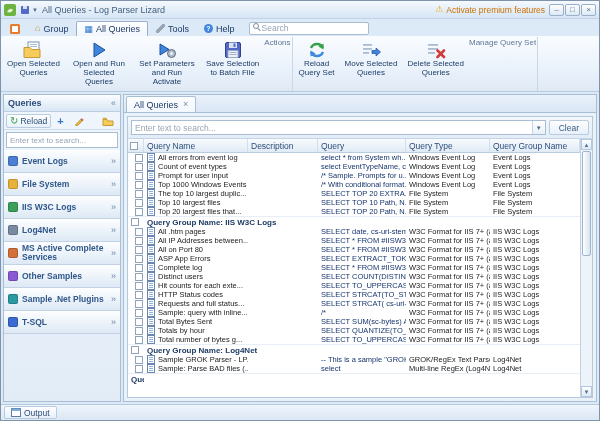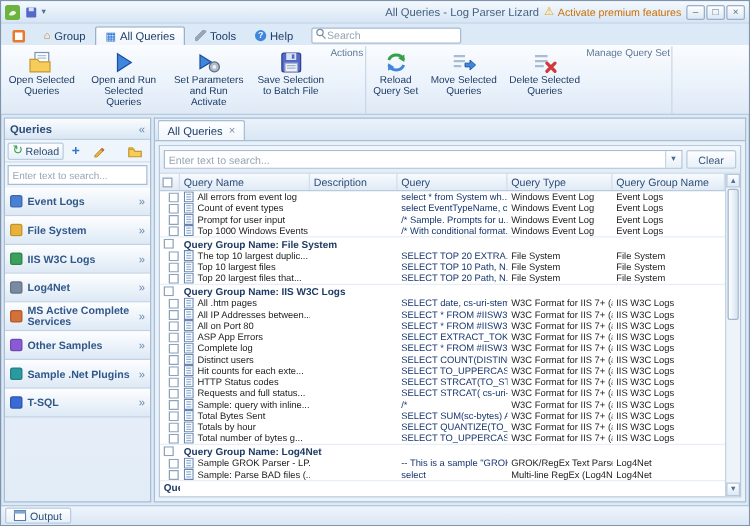--- a/index.html
+++ b/index.html
@@ -1,21 +1,21 @@
 <!DOCTYPE html>
 <html><head>
 <meta charset="utf-8">
 <style>
   *{box-sizing:border-box;margin:0;padding:0}
   body{width:600px;height:421px;overflow:hidden;font-family:"Liberation Sans",sans-serif;background:#fff;cursor:default}
   .window{width:600px;height:421px;border:1px solid #7f94ab;display:flex;flex-direction:column;background:#dce9f7}
 
   
   .titlebar{height:18px;flex:none;display:flex;align-items:center;gap:4px;padding:0 3px;background:linear-gradient(#f4f9fe,#d6e5f5);border-bottom:1px solid #c3d3e6}
-  .title{flex:1;text-align:right;font-size:9px;color:#44607f;white-space:nowrap;overflow:hidden}
+  .title{flex:1;text-align:left;font-size:9px;color:#44607f;white-space:nowrap;overflow:hidden}
   .premium{display:flex;align-items:center;gap:3px;font-size:8.5px;color:#cc6f00;white-space:nowrap}
   .warn{color:#f0a500;font-size:9px;line-height:9px}
   .winbtns{display:flex;gap:1px}
   .winbtn{width:15px;height:12px;border:1px solid #9ab0c9;border-radius:2px;background:linear-gradient(#fefefe,#dde9f4);font-size:8px;line-height:10px;text-align:center;color:#55708e}
   .qat{display:flex;align-items:center;gap:2px;font-size:6px;color:#55708e}
 
   
   .tabrow{height:17px;flex:none;display:flex;align-items:flex-end;padding:0 2px;gap:1px;background:#dce9f7}
   .appmenu{width:24px;height:15px;display:flex;align-items:center;justify-content:center}
   .rtab{height:15px;display:flex;align-items:center;gap:3px;padding:0 7px;font-size:9px;color:#1e3c66;white-space:nowrap}
@@ -424,26 +424,20 @@
                         <line x1="2" y1="4.5" x2="6" y2="4.5" stroke="#8fb2d9"></line>
                         <line x1="2" y1="6.5" x2="6" y2="6.5" stroke="#8fb2d9"></line>
                       </svg>
                       <span>Top 1000 Windows Events</span>
                     </div>
                     <div class="cell description"></div>
                     <div class="cell query">/* With conditional format...</div>
                     <div class="cell qtype">Windows Event Log</div>
                     <div class="cell qgroup">Event Logs</div>
                   </div>
-                  <div class="grow group">
-                    <div class="cell cb-cell">
-                      <span class="cb"></span>
-                    </div>
-                    <div class="cell">Query Group Name: File System</div>
-                  </div>
                   <div class="grow">
                     <div class="cell cb-cell indent">
                       <span class="cb"></span>
                     </div>
                     <div class="cell name-cell">
                       <svg width="8" height="9">
                         <rect x="0.5" y="0.5" width="7" height="8" fill="#fff" stroke="#6a86b0"></rect>
                         <line x1="2" y1="2.5" x2="6" y2="2.5" stroke="#8fb2d9"></line>
                         <line x1="2" y1="4.5" x2="6" y2="4.5" stroke="#8fb2d9"></line>
                         <line x1="2" y1="6.5" x2="6" y2="6.5" stroke="#8fb2d9"></line>

